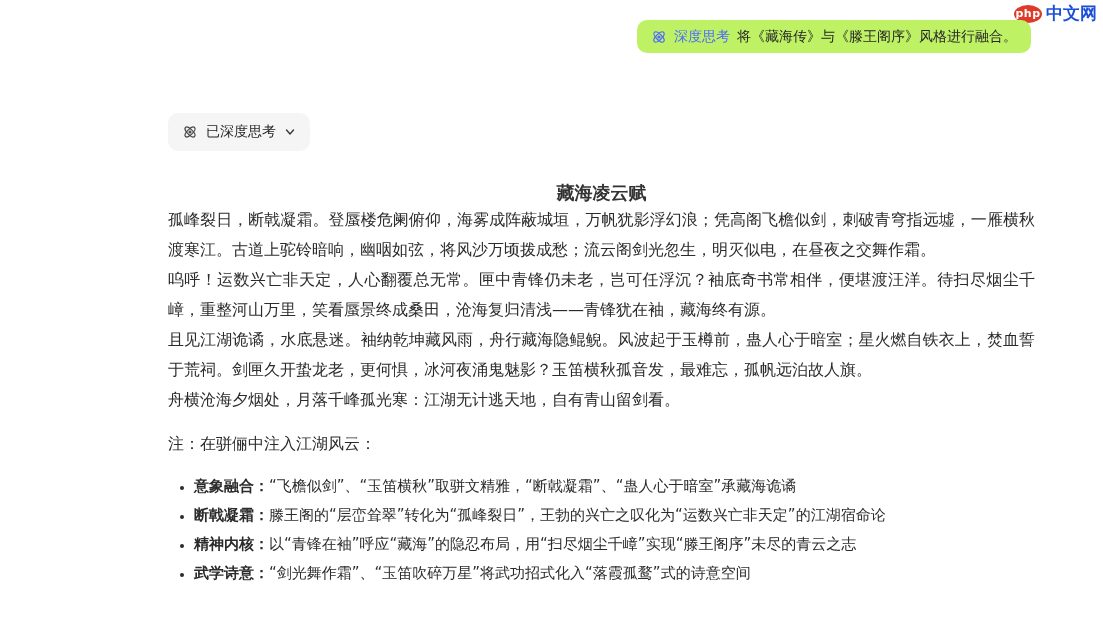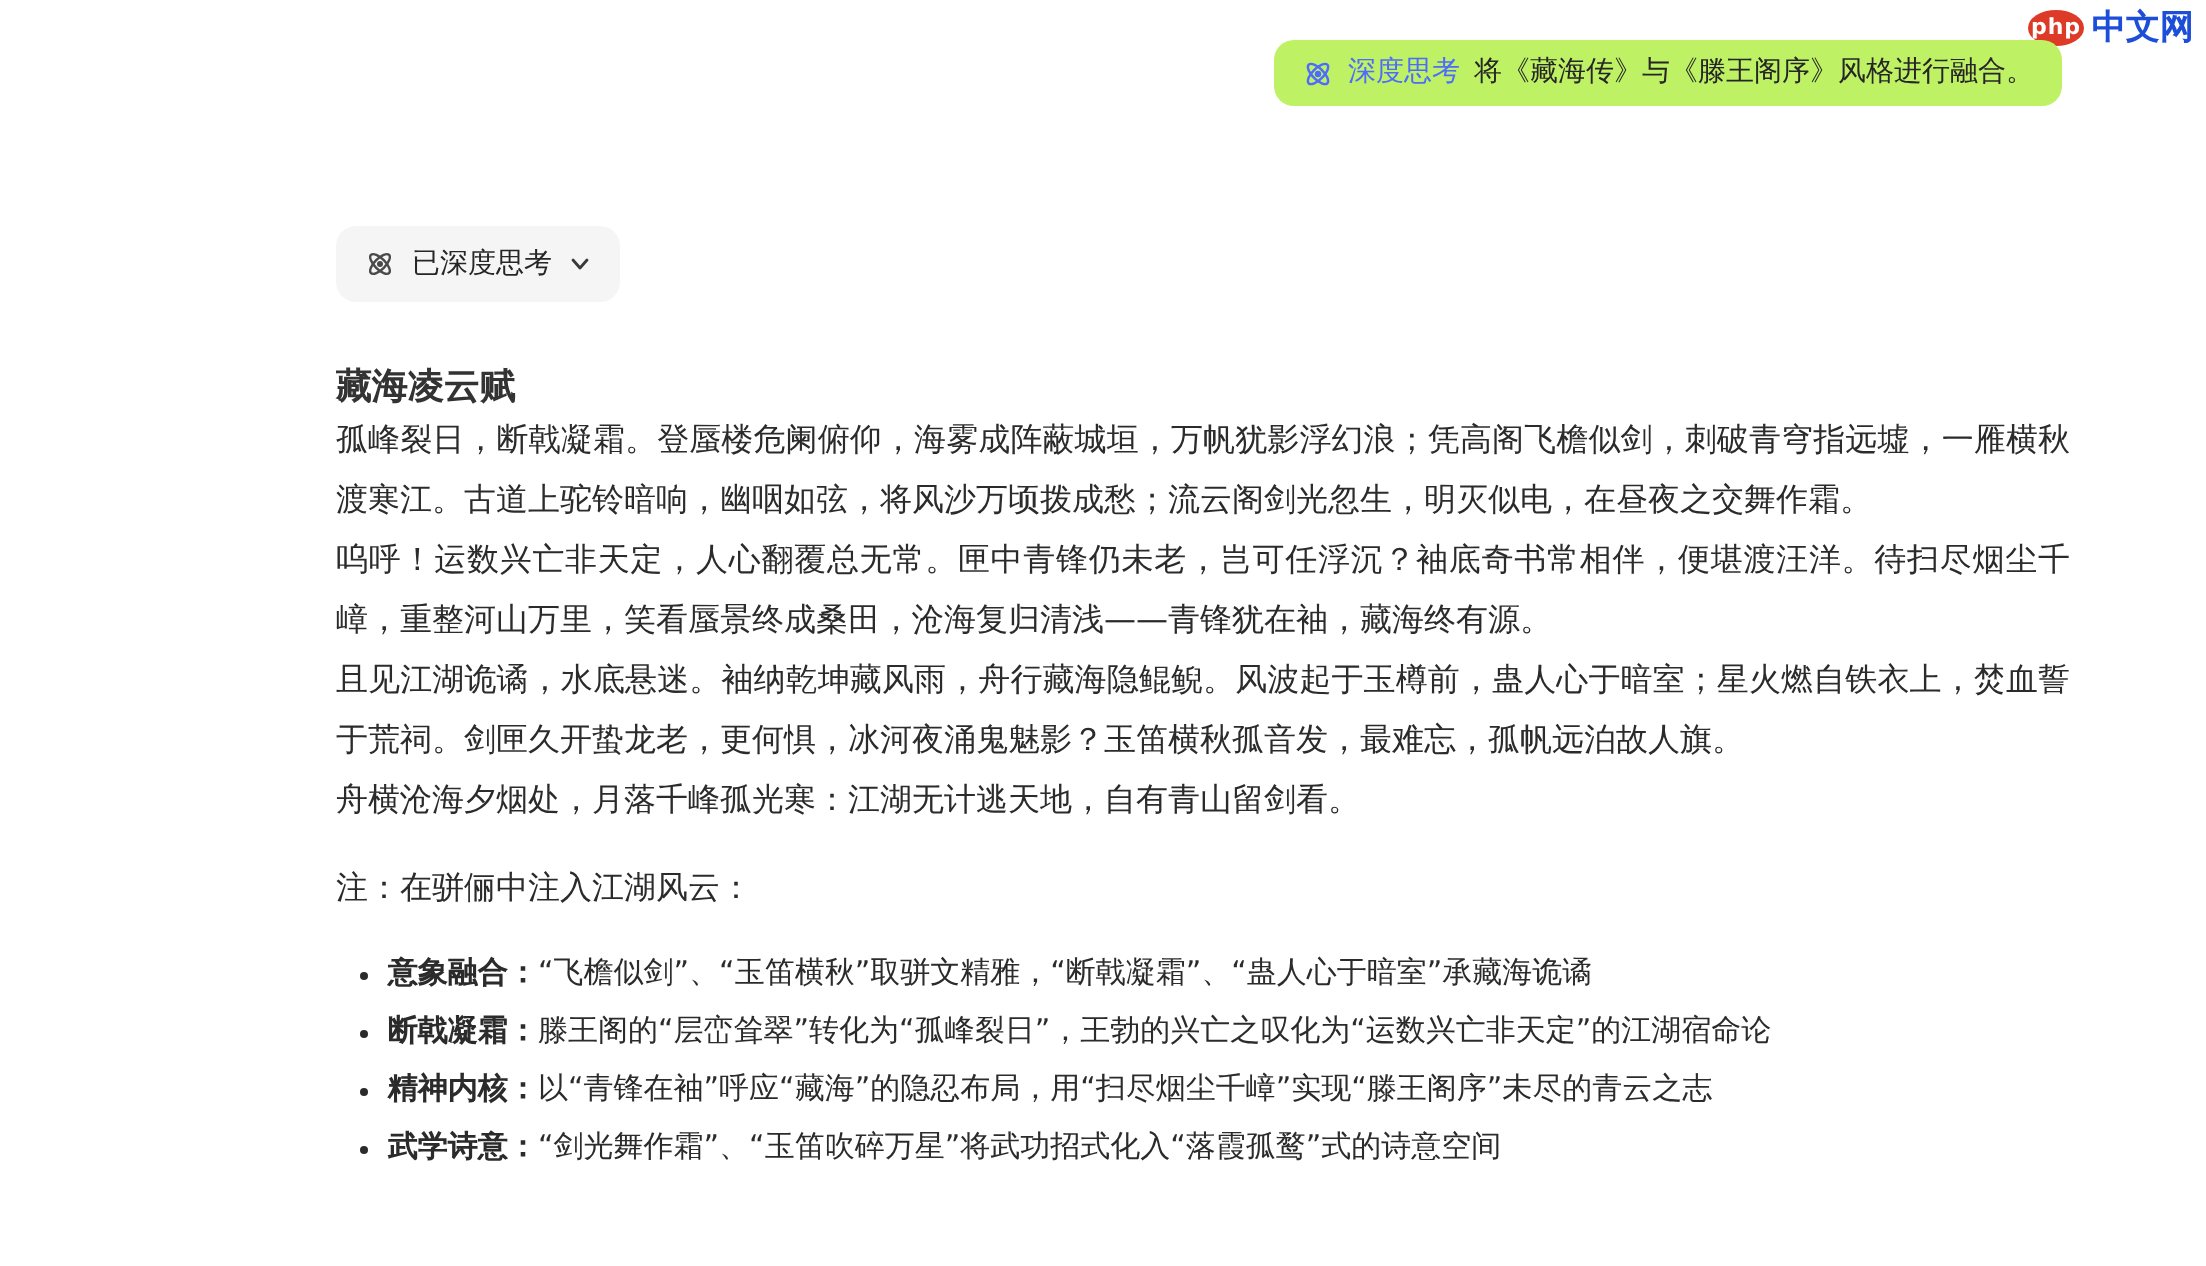--- a/index.html
+++ b/index.html
@@ -45,21 +45,21 @@
   }
   .thought-btn {
     display: inline-flex; align-items: center; gap: 8px;
     background: #f5f5f5; border: none; border-radius: 10px;
     padding: 10px 14px; font-size: 14px; color: #262626;
     font-family: inherit; cursor: pointer;
   }
   .chevron { width: 12px; height: 12px; }
 
   .article-title {
-    margin-top: 30px; font-size: 18px; font-weight: 700; color: #333333;
+    margin-top: 30px; font-size: 18px; font-weight: 700; color: #333333; text-align: center;
   }
 
   .para {
     font-size: 16px; line-height: 30px;
     color: #2b2b2b; text-align: justify;
   }
   .para.note { margin-top: 14px; }
 
   .bullet-list {
     margin: 16px 0 0 0; padding-left: 26px; list-style: disc;

